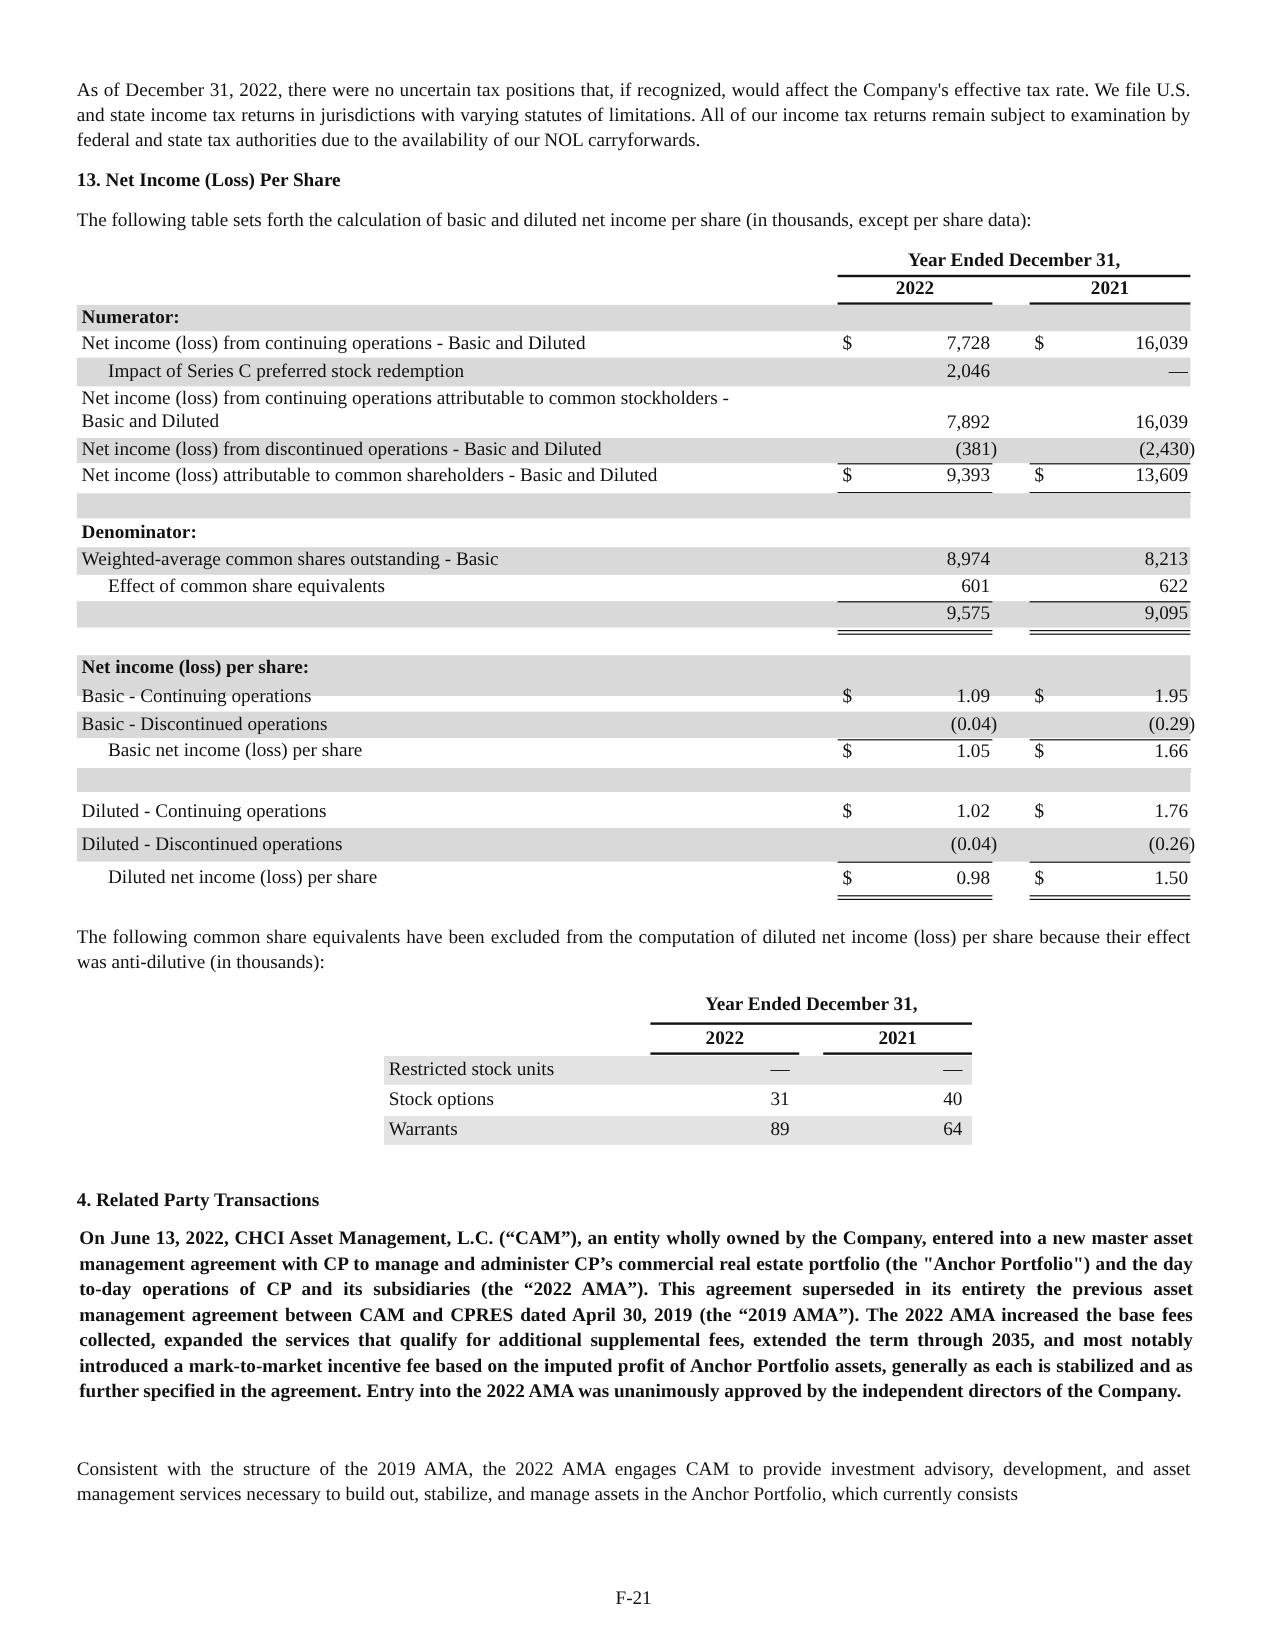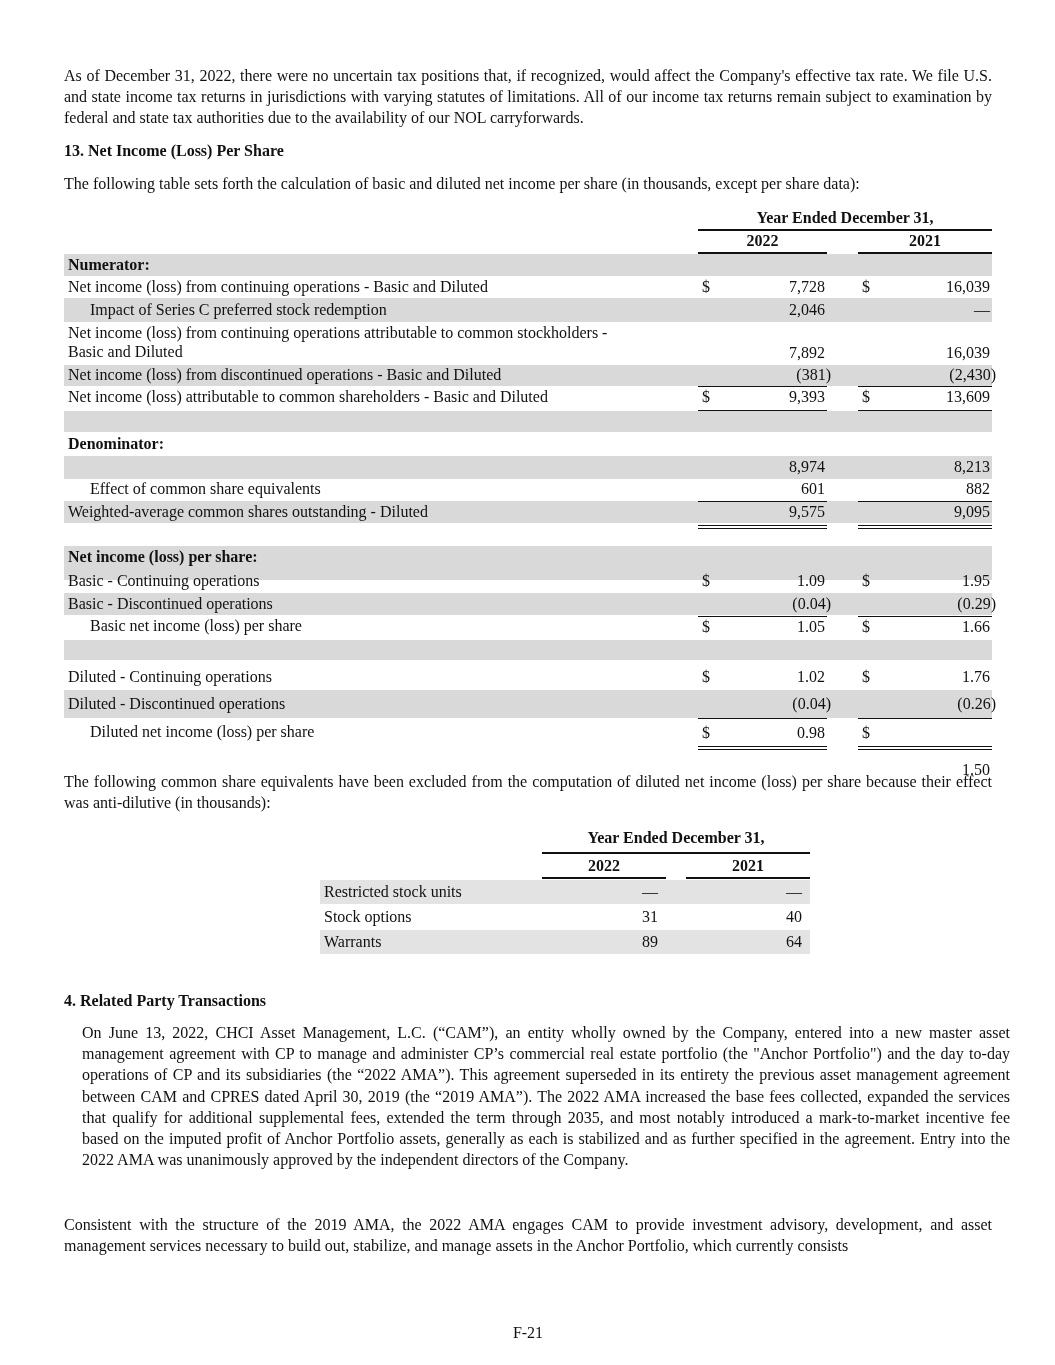--- a/index.html
+++ b/index.html
@@ -45,21 +45,21 @@
   .stbl .hdr-line-all { left: 222px; width: 268px; top: 26px; }
   .stbl .hdr-y1 { left: 222px; width: 124px; top: 30px; }
   .stbl .hdr-y2 { left: 366px; width: 124px; top: 30px; }
   .srow { position: absolute; left: 0; width: 490px; height: 24px; }
   .srow.shade { background: #e3e3e3; }
   .srow .lbl { position: absolute; left: 4px; top: 2px; line-height: 20px; }
   .srow .v1 { position: absolute; right: 152px; top: 2px; line-height: 20px; }
   .srow .v2 { position: absolute; right: 8px; top: 2px; line-height: 20px; }
 
   .h14 { position: absolute; top: 991px; left: 0; font-weight: bold; line-height: 20px; }
-  .para-rpt1 { position: absolute; top: 1022px; left: 18px; width: 928px; }
+  .para-rpt1 { position: absolute; top: 1022px; left: 2px; width: 928px; font-weight: bold; }
   .para-rpt2 { position: absolute; top: 1214px; left: 0; width: 928px; }
   .footer { position: absolute; top: 1323px; left: 0; width: 928px; text-align: center; line-height: 20px; }
 </style>
 </head>
 <body>
 
 <div class="page">
 
   <p class="para-top">As of December 31, 2022, there were no uncertain tax positions that, if recognized, would affect the Company's effective tax rate. We file U.S. and state income tax returns in jurisdictions with varying statutes of limitations. All of our income tax returns remain subject to examination by federal and state tax authorities due to the availability of our NOL carryforwards.</p>
 
@@ -131,40 +131,40 @@
         </div>
     </div>
 
     <div class="row shade" style="top:205px;height:21px;"></div>
 
     <div class="row" style="top:226px;height:24px;">
       <span class="lbl bold" style="top:2px;">Denominator:</span>
     </div>
 
     <div class="row shade" style="top:250px;height:23px;">
+      <span class="lbl" style="top:1px;">Weighted-average common shares outstanding - Basic</span>
       <div class="cell c1">
           <span class="val" style="top:1px;">8,974</span>
         </div>
       <div class="cell c2">
           <span class="val" style="top:1px;">8,213</span>
         </div>
     </div>
 
     <div class="row" style="top:273px;height:22px;">
       <span class="lbl indent" style="top:0px;">Effect of common share equivalents</span>
       <div class="cell c1">
           <span class="val" style="top:0px;">601</span>
         </div>
       <div class="cell c2">
-          <span class="val" style="top:0px;">882</span>
+          <span class="val" style="top:0px;">622</span>
         </div>
     </div>
 
     <div class="row shade" style="top:295px;height:22px;">
-      <span class="lbl" style="top:1px;">Weighted-average common shares outstanding - Diluted</span>
       <div class="cell c1 single-top double-bot">
           <span class="val" style="top:0px;">9,575</span>
         </div>
       <div class="cell c2 single-top double-bot">
           <span class="val" style="top:0px;">9,095</span>
         </div>
     </div>
 
     <div class="row shade" style="top:340px;height:34px;">
       <span class="lbl bold" style="top:1px;">Net income (loss) per share:</span>
@@ -229,21 +229,21 @@
     </div>
 
     <div class="row" style="top:512px;height:26px;">
       <span class="lbl indent" style="top:4px;">Diluted net income (loss) per share</span>
       <div class="cell c1 single-top double-bot">
           <span class="cur" style="top:4px;">$</span>
           <span class="val" style="top:4px;">0.98</span>
         </div>
       <div class="cell c2 single-top double-bot">
           <span class="cur" style="top:4px;">$</span>
-          <span class="val" style="top:4px;margin-top:37px;">1.50</span>
+          <span class="val" style="top:4px;">1.50</span>
         </div>
     </div>
   </div>
 
   <p style="position:absolute;top:771px;left:0;width:928px;">The following common share equivalents have been excluded from the computation of diluted net income (loss) per share because their effect was anti-dilutive (in thousands):</p>
 
   <div class="stbl">
     <div class="hdr-period">Year Ended December 31,</div>
     <div class="hdr-line-all"></div>
     <div class="hdr-y1">2022</div>

